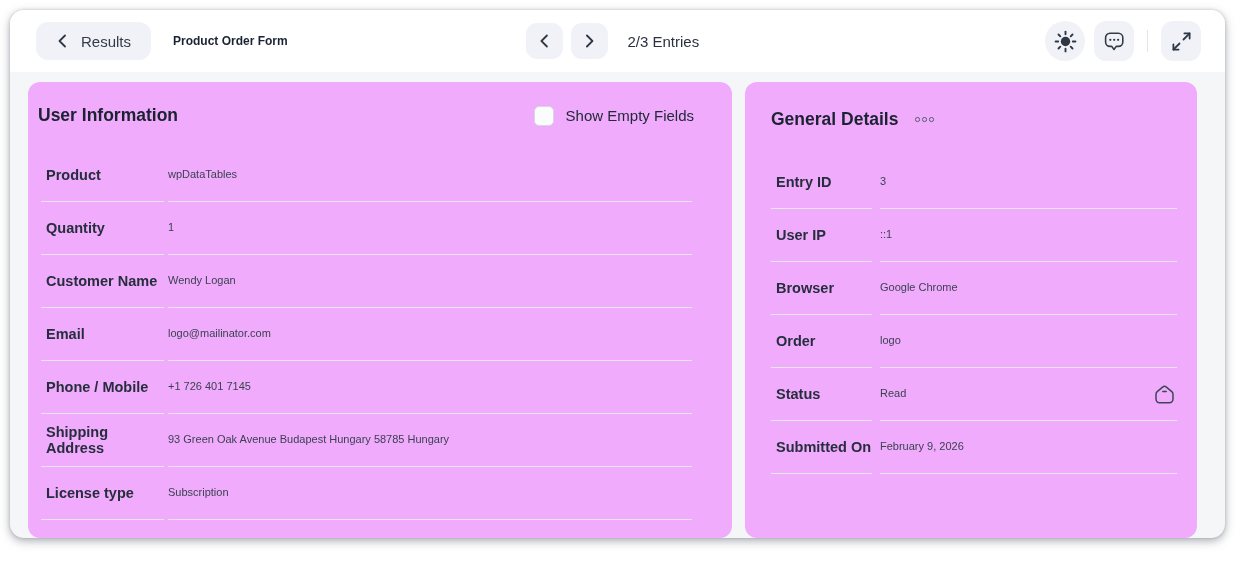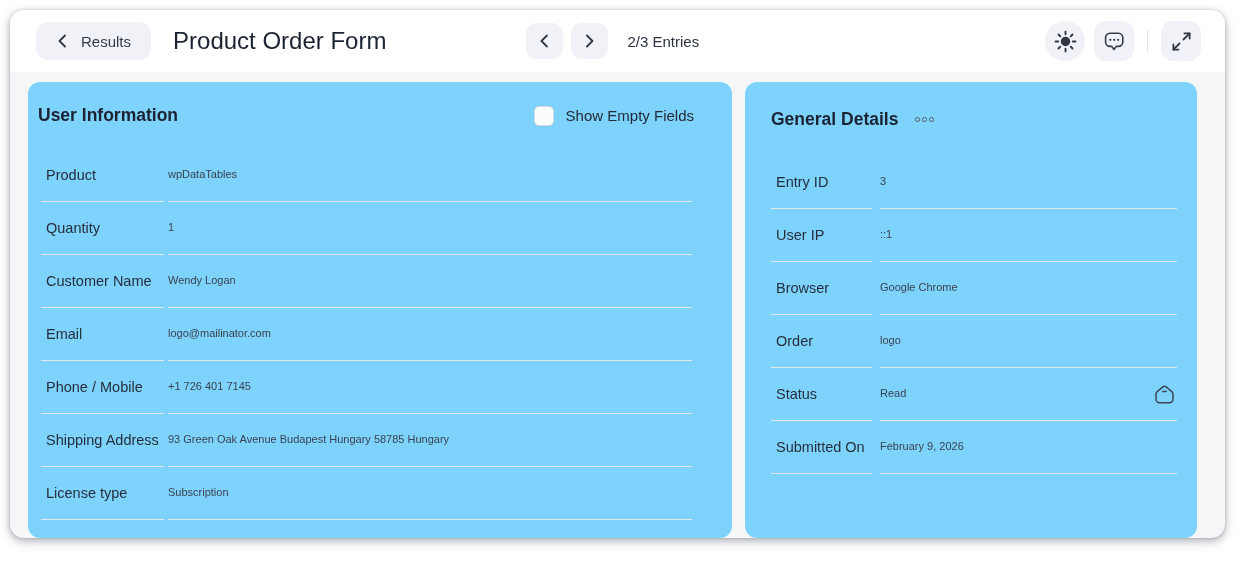--- a/index.html
+++ b/index.html
@@ -18,40 +18,40 @@
   
   .topbar {
     flex:0 0 62px; background:#ffffff; display:flex; align-items:center;
     padding:0 24px 0 26px; position:relative;
   }
   .back-pill {
     display:flex; align-items:center; gap:12px; background:#f1f2f7;
     border-radius:12px; padding:0 20px; height:38px; cursor:pointer;
     font-size:15px; font-weight:500; color:#333b49; border:none;
   }
-  .page-title { margin-left:22px; font-size:24px; font-weight:400; color:#1b2231; }
+  .page-title { margin-left:22px; font-size:12px; font-weight:700; color:#1b2231; }
   .nav-center {
     position:absolute; left:50%; top:50%; transform:translate(-53%,-50%);
     display:flex; align-items:center; gap:8px;
   }
   .nav-btn {
     width:37px; height:36px; background:#f1f2f7; border-radius:11px; border:none;
     display:flex; align-items:center; justify-content:center; cursor:pointer;
   }
   .entries-counter { margin-left:12px; font-size:15px; color:#2a323f; }
   .top-right { margin-left:auto; display:flex; align-items:center; gap:9px; }
   .icon-btn {
     width:40px; height:40px; background:#f1f2f7; border-radius:12px; border:none;
     display:flex; align-items:center; justify-content:center; cursor:pointer;
   }
   .icon-btn.round { border-radius:50%; }
   .vdivider { width:1px; height:22px; background:#e2e4e9; margin:0 4px; }
   
   .panels { flex:1; display:flex; gap:13px; padding:10px 28px 0 18px; }
-  .panel { background:#7dd3fc; border-radius:12px; min-height:100%; }
+  .panel { background:#f0abfc; border-radius:12px; min-height:100%; }
   .panel.left { flex:0 0 704px; }
   .panel.right { flex:1; }
   .panel-head {
     display:flex; align-items:center; justify-content:space-between;
     padding:23px 38px 6px 10px;
   }
   .panel.right .panel-head { padding:27px 20px 6px 26px; justify-content:flex-start; }
   .panel-title { font-size:17.5px; font-weight:700; color:#1b2231; margin:0; }
   .check-group { display:flex; align-items:center; cursor:pointer; }
   .checkbox {
@@ -69,21 +69,21 @@
   
   .rows { padding:0 40px 0 13px; margin-top:17px; }
   .panel.right .rows { padding:0 20px 0 26px; margin-top:20px; }
   .row { display:grid; grid-template-columns:123px 1fr; column-gap:4px; }
   .panel.right .row { grid-template-columns:101px 1fr;gap:8px; }
   .cell {
     border-bottom:1px solid #e5e7ea; min-height:53px;
     display:flex; align-items:center; padding:8px 0;
   }
   .cell.label {
-    font-size:14.5px; font-weight:400; color:#262e3d; padding-left:5px;
+    font-size:14.5px; font-weight:700; color:#262e3d; padding-left:5px;
   }
   .cell.value {
     font-size:11px; color:#3b4250; justify-content:space-between; gap:10px;
     line-height:1.45;
   }
   .cell.value .val-text { overflow-wrap:anywhere; }
   .row-icon { flex:0 0 auto; display:flex; align-items:center; cursor:pointer; }
   svg { display:block; }
 </style>
 </head>

